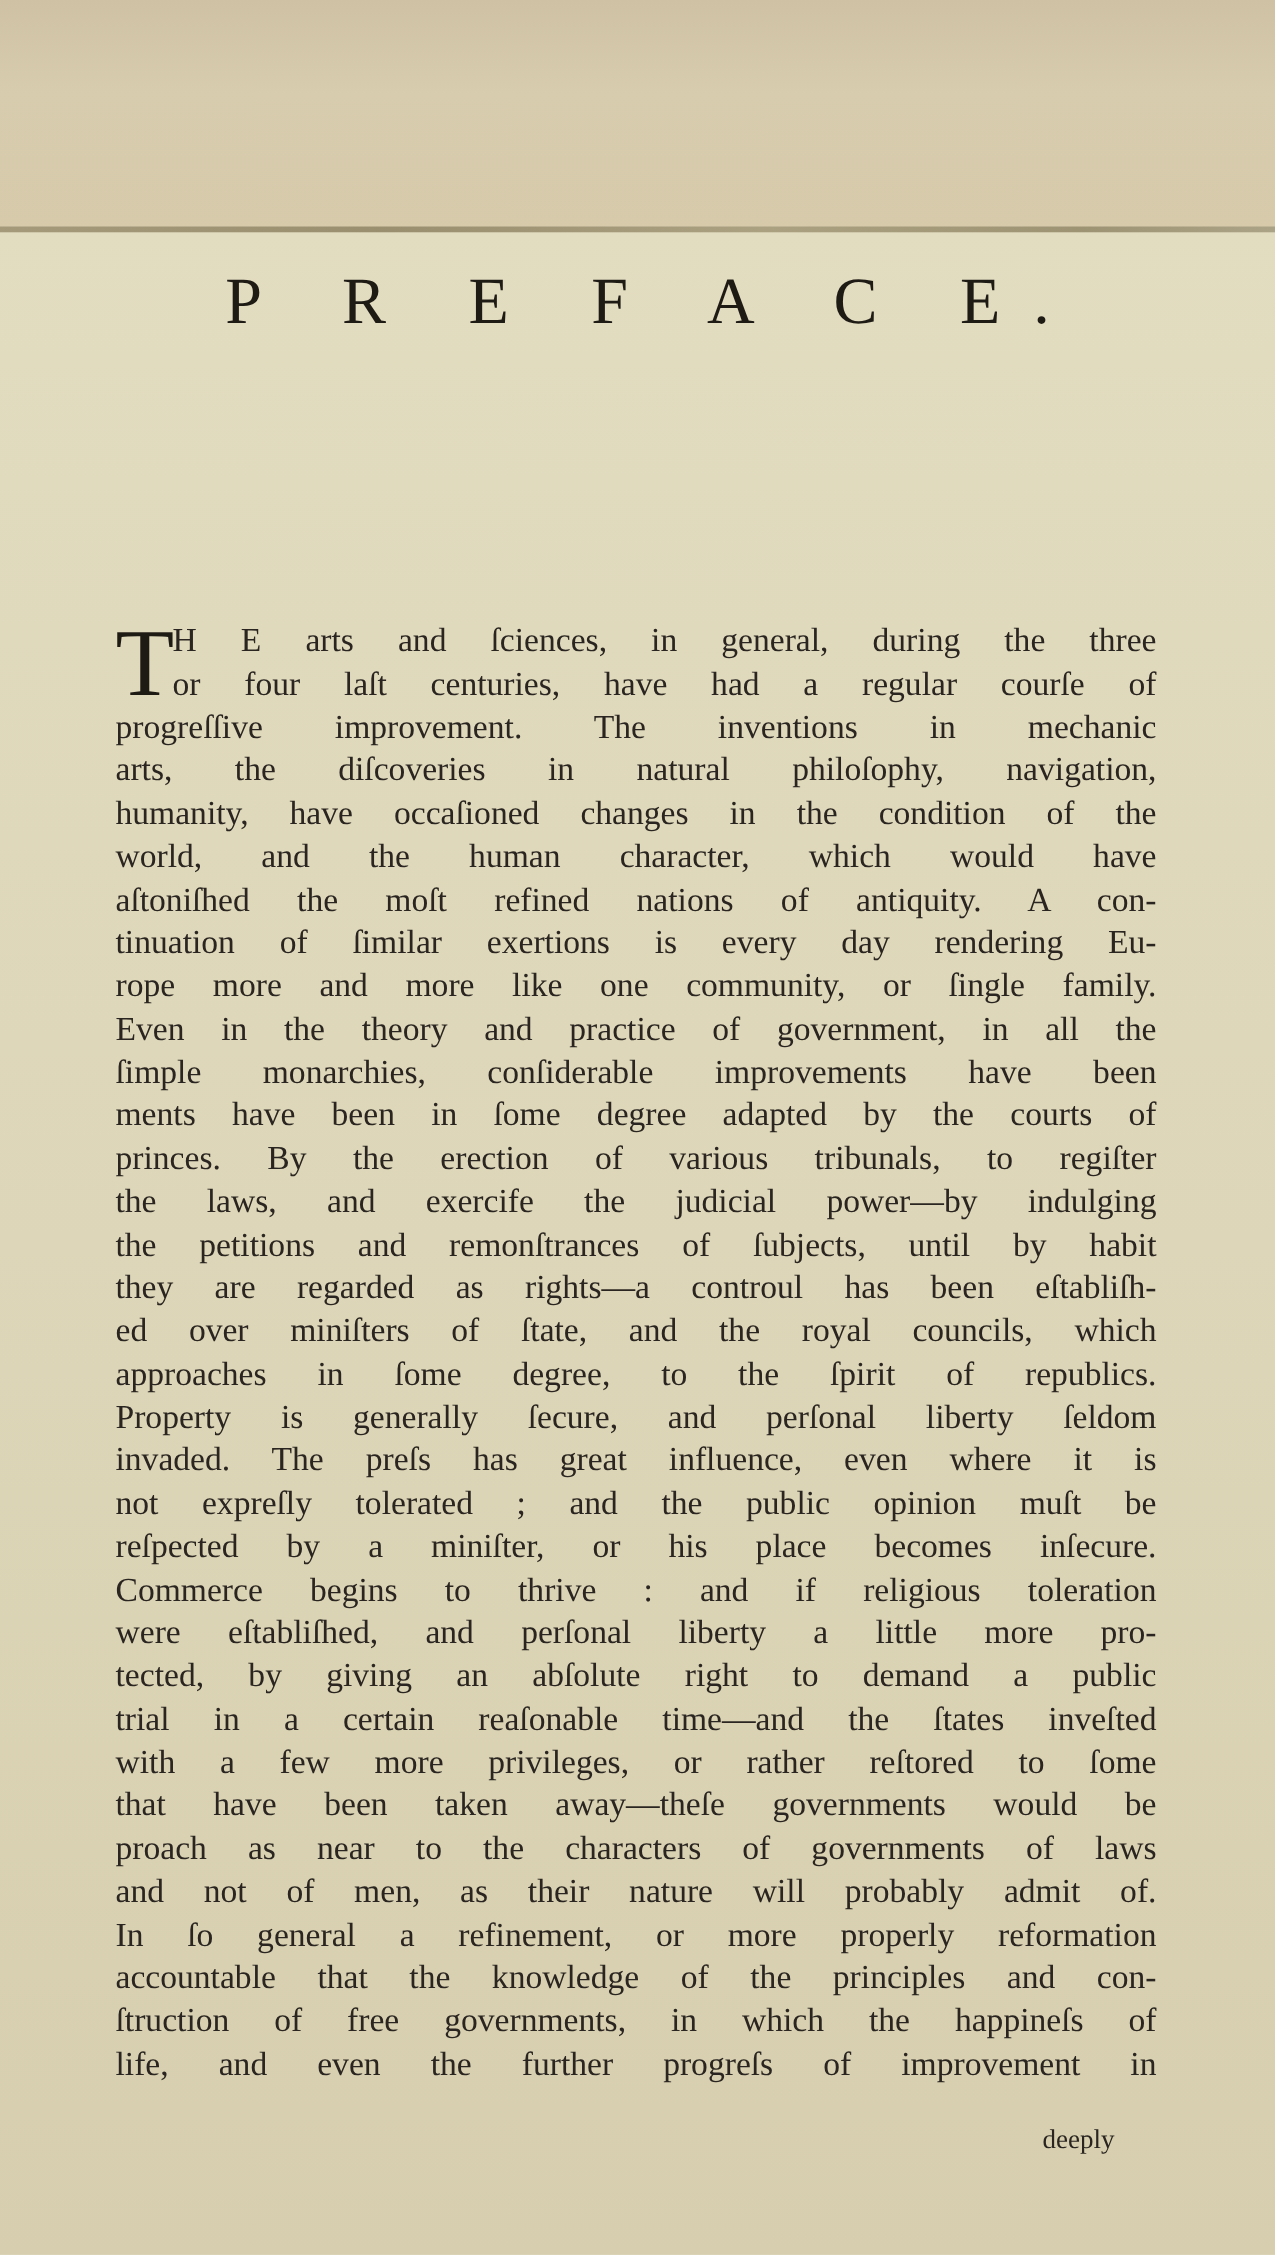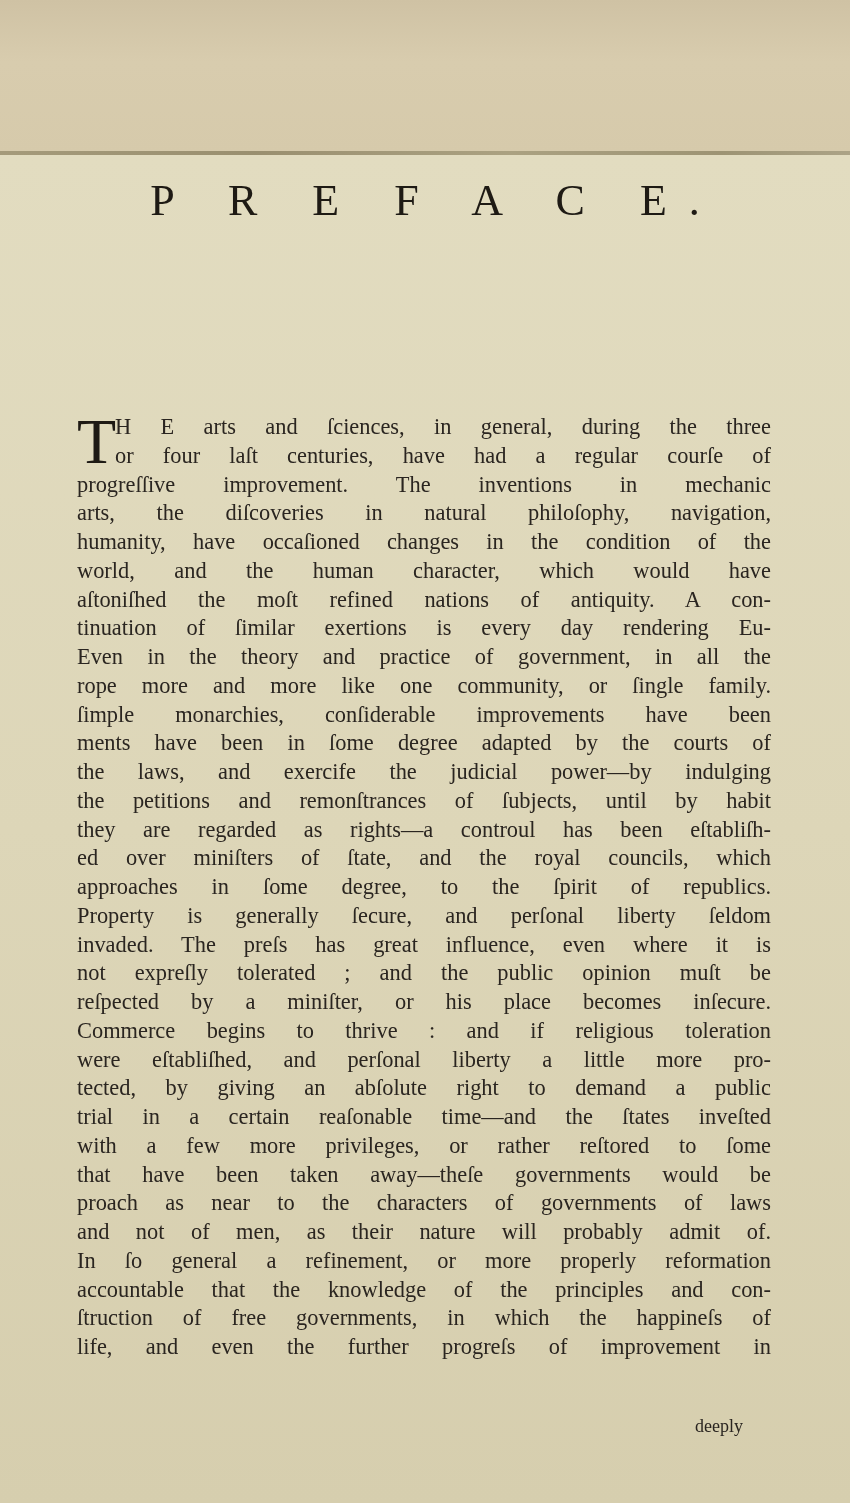--- a/index.html
+++ b/index.html
@@ -51,24 +51,25 @@
 
 <div class="body-text">
   <span class="line first">H E arts and ſciences, in general, during the three</span>
   <span class="line first">or four laſt centuries, have had a regular courſe of</span>
   <span class="line">progreſſive improvement. The inventions in mechanic</span>
   <span class="line">arts, the diſcoveries in natural philoſophy, navigation,</span>
   <span class="line">humanity, have occaſioned changes in the condition of the</span>
   <span class="line">world, and the human character, which would have</span>
   <span class="line">aſtoniſhed the moſt refined nations of antiquity. A con-</span>
   <span class="line">tinuation of ſimilar exertions is every day rendering Eu-</span>
+  <span class="line">rope more and more like one community, or ſingle family.</span>
   <span class="line">Even in the theory and practice of government, in all the</span>
-  <span class="line">rope more and more like one community, or ſingle family.</span>
   <span class="line">ſimple monarchies, conſiderable improvements have been</span>
   <span class="line">ments have been in ſome degree adapted by the courts of</span>
+  <span class="line">princes. By the erection of various tribunals, to regiſter</span>
   <span class="line">the laws, and exercife the judicial power—by indulging</span>
   <span class="line">the petitions and remonſtrances of ſubjects, until by habit</span>
   <span class="line">they are regarded as rights—a controul has been eſtabliſh-</span>
   <span class="line">ed over miniſters of ſtate, and the royal councils, which</span>
   <span class="line">approaches in ſome degree, to the ſpirit of republics.</span>
   <span class="line">Property is generally ſecure, and perſonal liberty ſeldom</span>
   <span class="line">invaded. The preſs has great influence, even where it is</span>
   <span class="line">not expreſly tolerated ; and the public opinion muſt be</span>
   <span class="line">reſpected by a miniſter, or his place becomes inſecure.</span>
   <span class="line">Commerce begins to thrive : and if religious toleration</span>

